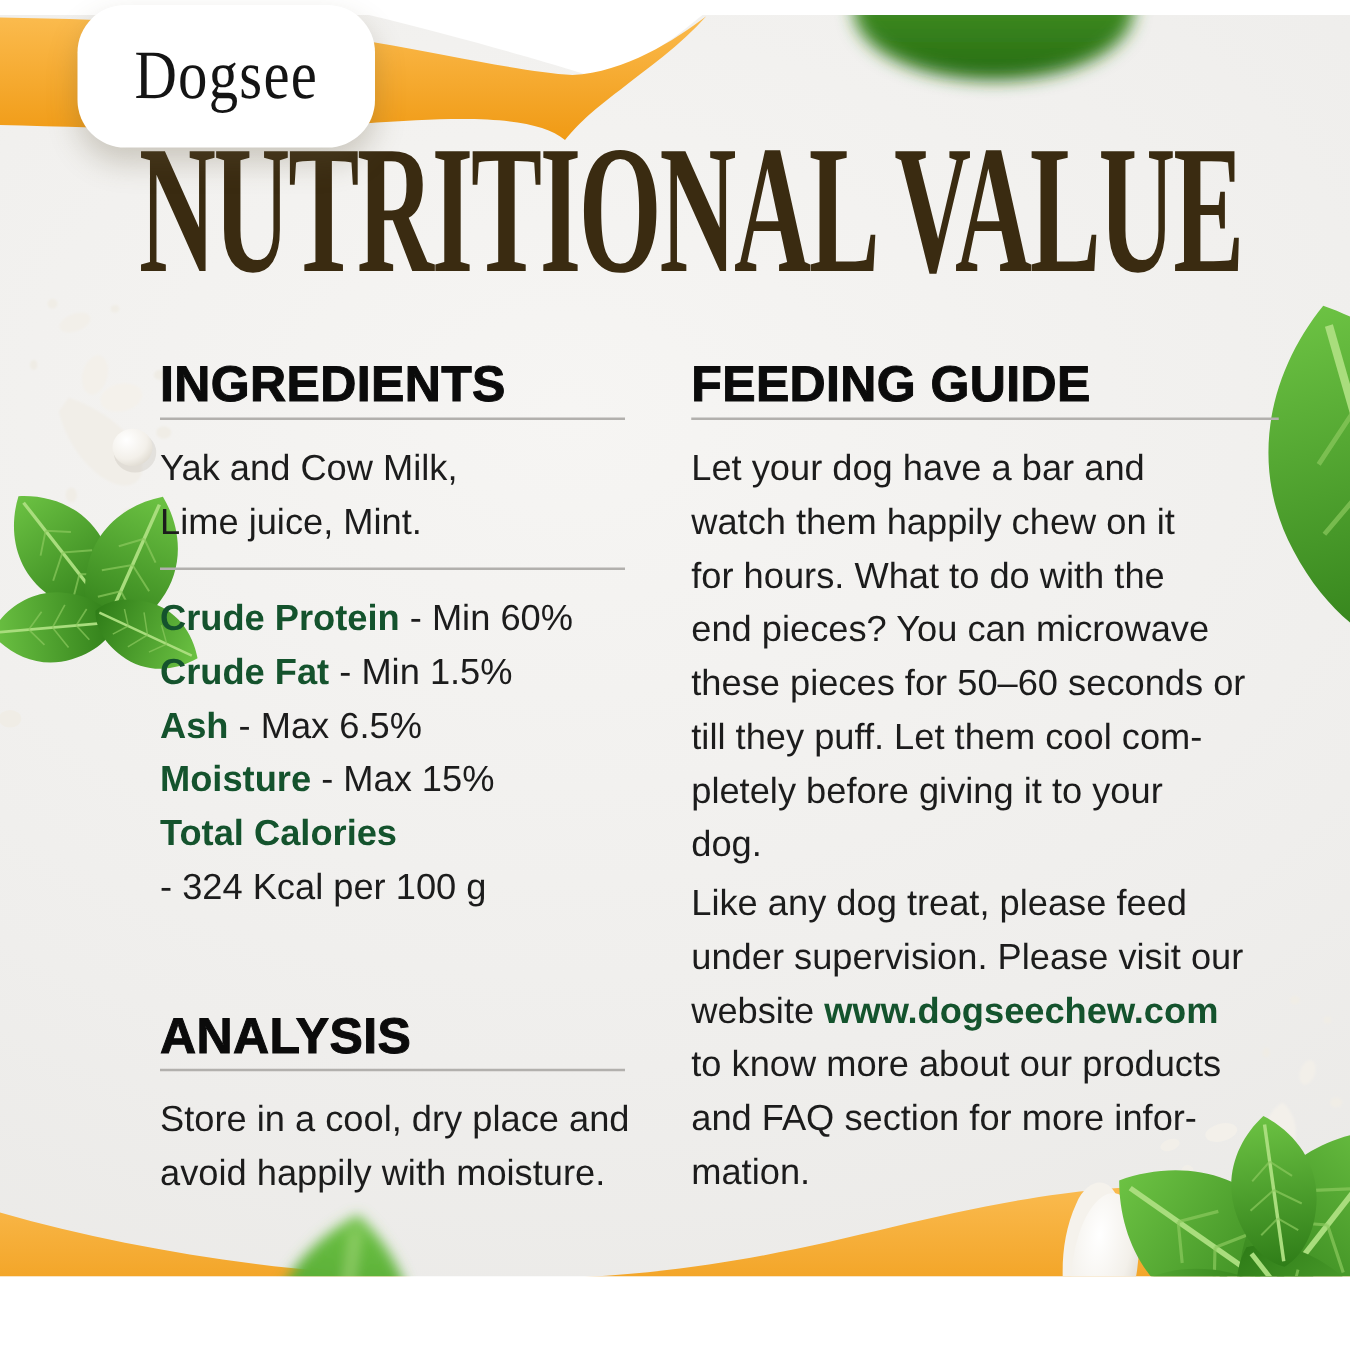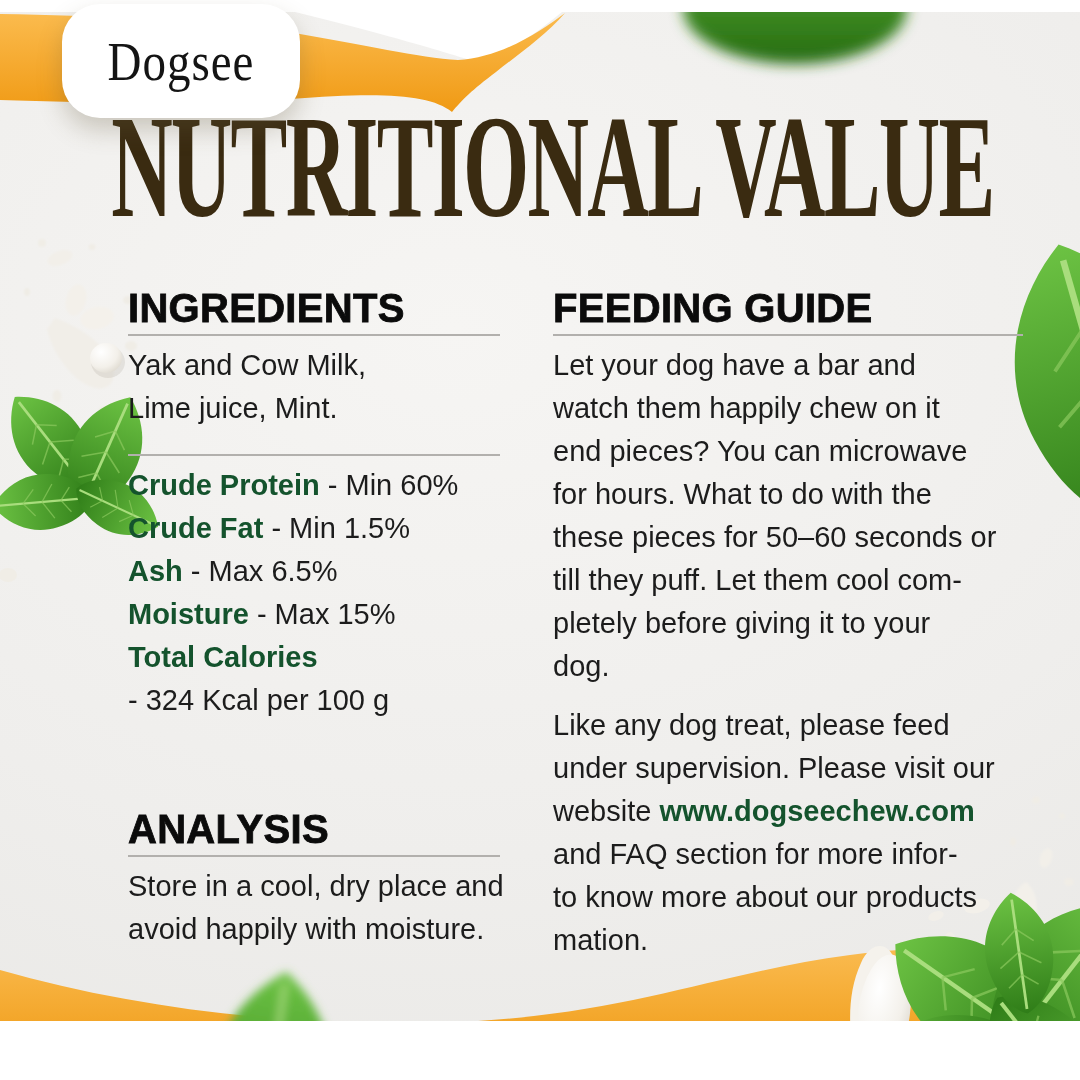--- a/index.html
+++ b/index.html
@@ -14,28 +14,28 @@
   .logo{font-family:"Liberation Serif",serif;font-size:47px;color:#141414;letter-spacing:1px;
         transform:scaleY(1.18);font-weight:500;}
   .title-wrap{position:absolute;top:112px;left:0;width:1080px;height:110px;z-index:2;
               display:flex;align-items:center;justify-content:center;overflow:visible;padding-left:12px;}
   .title{font-family:"Liberation Serif",serif;font-weight:700;font-size:142px;letter-spacing:-3px;
          color:#3a2b11;white-space:nowrap;transform:scale(0.60,1.03);line-height:1;}
   .col-section{position:absolute;z-index:2;}
   .heading{font-size:40px;font-weight:bold;line-height:36px;letter-spacing:.3px;color:#0b0b0b;
            -webkit-text-stroke:.8px #0b0b0b;white-space:nowrap;}
   .rule{border:none;border-top:2px solid #b2b0ad;margin:8px 0 0 0;}
-  .lines{margin-top:8px;}
+  .lines{margin-top:18px;}
   .bodyline{font-size:29px;line-height:43px;color:#1c1c1c;white-space:nowrap;}
   .bodyline b{color:#14532d;}
   #sec-ingredients{left:128px;top:290px;width:372px;}
   #sec-analysis{left:128px;top:446px;width:372px;}
   #sec-storage{left:128px;top:811px;width:372px;}
   #sec-feeding{left:553px;top:290px;width:470px;}
-  .para2{margin-top:16px;}
+  .para2{margin-top:4px;}
 </style>
 </head>
 <body>
 
 <div class="canvas">
   <div class="bg"></div>
 
   <svg class="decor" width="1080" height="1080" viewBox="0 0 1080 1080">
     <defs>
       <linearGradient id="orangeGrad" x1="0" y1="0" x2="0" y2="1">
@@ -196,29 +196,29 @@
         <div class="bodyline">avoid happily with moisture.</div>
       </div>
   </div>
 
   <div class="col-section" id="sec-feeding">
     <div class="heading">FEEDING GUIDE</div>
     <hr class="rule">
     <div class="lines" id="feeding-para1">
         <div class="bodyline">Let your dog have a bar and</div>
         <div class="bodyline">watch them happily chew on it</div>
+        <div class="bodyline">for hours. What to do with the</div>
         <div class="bodyline">end pieces? You can microwave</div>
-        <div class="bodyline">for hours. What to do with the</div>
         <div class="bodyline">these pieces for 50–60 seconds or</div>
         <div class="bodyline">till they puff. Let them cool com-</div>
         <div class="bodyline">pletely before giving it to your</div>
         <div class="bodyline">dog.</div>
       </div>
     <div class="lines para2" id="feeding-para2">
         <div class="bodyline">Like any dog treat, please feed</div>
         <div class="bodyline">under supervision. Please visit our</div>
         <div class="bodyline">website <b>www.dogseechew.com</b></div>
+        <div class="bodyline">to know more about our products</div>
         <div class="bodyline">and FAQ section for more infor-</div>
-        <div class="bodyline">to know more about our products</div>
         <div class="bodyline">mation.</div>
       </div>
   </div>
 </div>
 
 </body></html>

